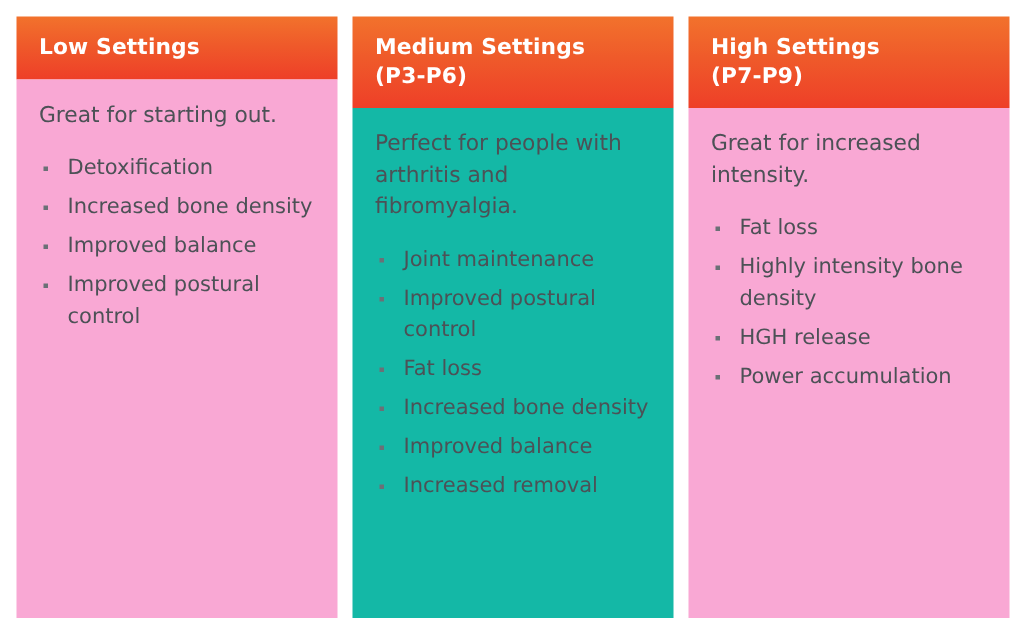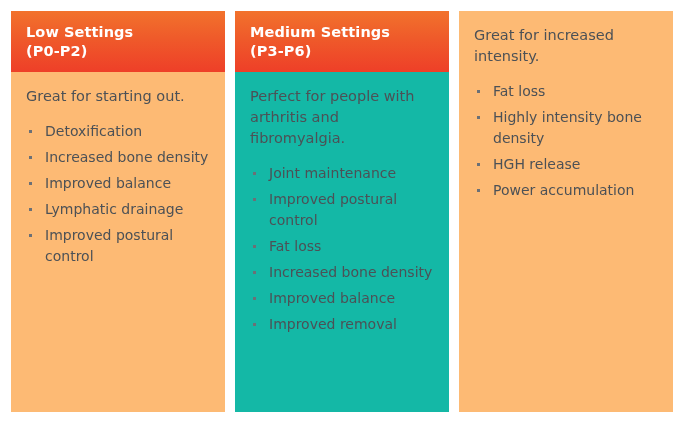--- a/index.html
+++ b/index.html
@@ -43,21 +43,21 @@
   .card-header-line {
     color: #ffffff;
     font-weight: bold;
     font-size: 14.5px;
     line-height: 19px;
     letter-spacing: 0.1px;
     white-space: nowrap;
   }
 
   .card-body {
-    background: #fdba74;
+    background: #f9a8d4;
     flex: 1 1 auto;
     padding: 14px 14px 16px 15px;
     box-sizing: border-box;
   }
 
   .card.alt .card-body {
     background: #14b8a6;
   }
 
   .intro {
@@ -96,40 +96,35 @@
   }
 </style>
 </head>
 <body>
 
 <div class="board">
 
   <div class="card">
     <div class="card-header">
       <div class="card-header-line">Low Settings</div>
-      <div class="card-header-line">(P0-P2)</div>
     </div>
     <div class="card-body">
       <p class="intro">Great for starting out.</p>
       <ul class="bullets">
         <li>
           <span class="bullet-dot"></span>
           <span>Detoxification</span>
         </li>
         <li>
           <span class="bullet-dot"></span>
           <span>Increased bone density</span>
         </li>
         <li>
           <span class="bullet-dot"></span>
           <span>Improved balance</span>
-        </li>
-        <li>
-          <span class="bullet-dot"></span>
-          <span>Lymphatic drainage</span>
         </li>
         <li>
           <span class="bullet-dot"></span>
           <span>Improved postural control</span>
         </li>
       </ul>
     </div>
   </div>
 
   <div class="card alt">
@@ -155,27 +150,31 @@
         <li>
           <span class="bullet-dot"></span>
           <span>Increased bone density</span>
         </li>
         <li>
           <span class="bullet-dot"></span>
           <span>Improved balance</span>
         </li>
         <li>
           <span class="bullet-dot"></span>
-          <span>Improved removal</span>
+          <span>Increased removal</span>
         </li>
       </ul>
     </div>
   </div>
 
   <div class="card">
+    <div class="card-header">
+      <div class="card-header-line">High Settings</div>
+      <div class="card-header-line">(P7-P9)</div>
+    </div>
     <div class="card-body">
       <p class="intro">Great for increased intensity.</p>
       <ul class="bullets">
         <li>
           <span class="bullet-dot"></span>
           <span>Fat loss</span>
         </li>
         <li>
           <span class="bullet-dot"></span>
           <span>Highly intensity bone density</span>

